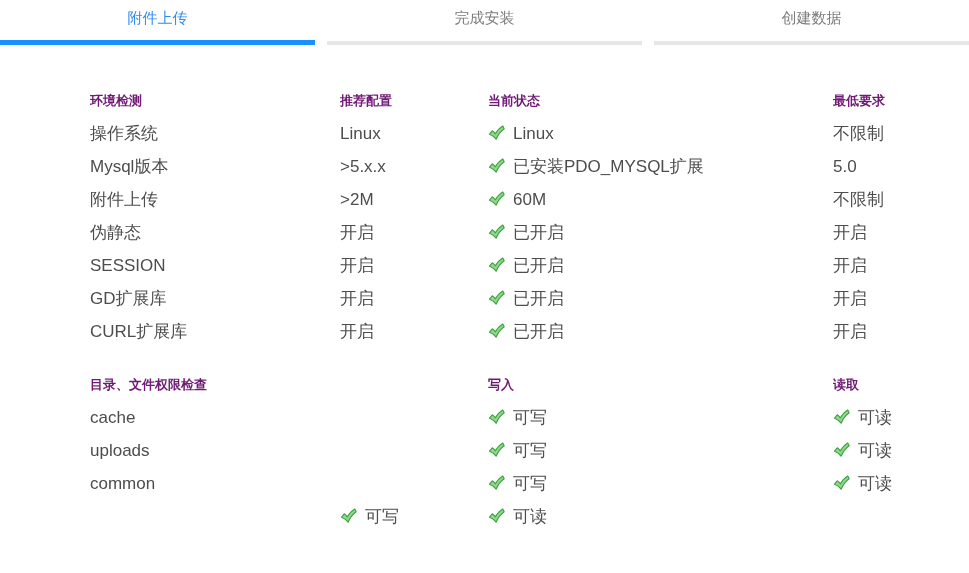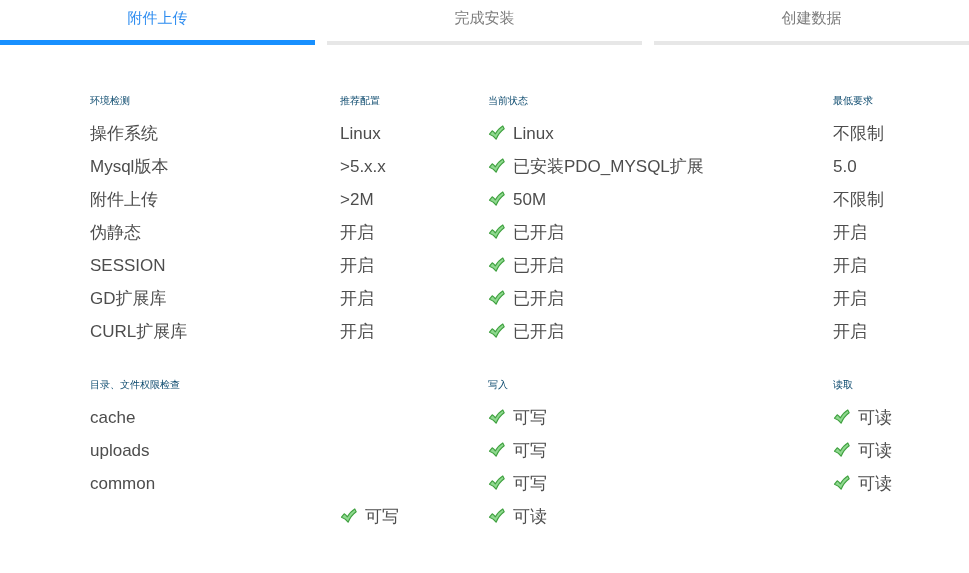--- a/index.html
+++ b/index.html
@@ -36,21 +36,21 @@
 
   
   .content { padding-left: 90px; padding-right: 20px; margin-top: 39px; }
   .trow {
     display: grid;
     grid-template-columns: 250px 148px 345px 1fr;
     align-items: center;
     height: 33px;
     font-size: 17px;
   }
-  .trow.header { font-weight: normal; color: #0c4a6e; font-size: 10px; }
+  .trow.header { font-weight: bold; color: #701a75; font-size: 13px; }
   .cell { white-space: nowrap; overflow: hidden; }
   .status { display: inline-flex; align-items: center; gap: 8px; }
   .check {
     display: inline-flex;
     width: 17px; height: 17px;
     flex: 0 0 auto;
   }
   .check svg { width: 17px; height: 17px; }
   .perm-table { margin-top: 20px; }
 </style>
@@ -113,21 +113,21 @@
 
     <div class="trow">
       <div class="cell">附件上传</div>
       <div class="cell">&gt;2M</div>
       <div class="cell status">
         <span class="check">
             <svg viewBox="0 0 17 17">
               <path d="M1.5 9.2 L4.2 5.8 C5.5 6.6 6.5 7.6 7.3 8.9 C9.4 5.3 12.1 2.4 14.8 0.9 L16.2 3.8 C13.1 6.0 10.1 9.6 8.1 14.2 C6.4 11.9 4.1 10.1 1.5 9.2 Z" fill="#8fd98f" stroke="#3fa03f" stroke-width="1.1" stroke-linejoin="round"></path>
             </svg>
           </span>
-        <span>50M</span>
+        <span>60M</span>
       </div>
       <div class="cell">不限制</div>
     </div>
 
     <div class="trow">
       <div class="cell">伪静态</div>
       <div class="cell">开启</div>
       <div class="cell status">
         <span class="check">
             <svg viewBox="0 0 17 17">

